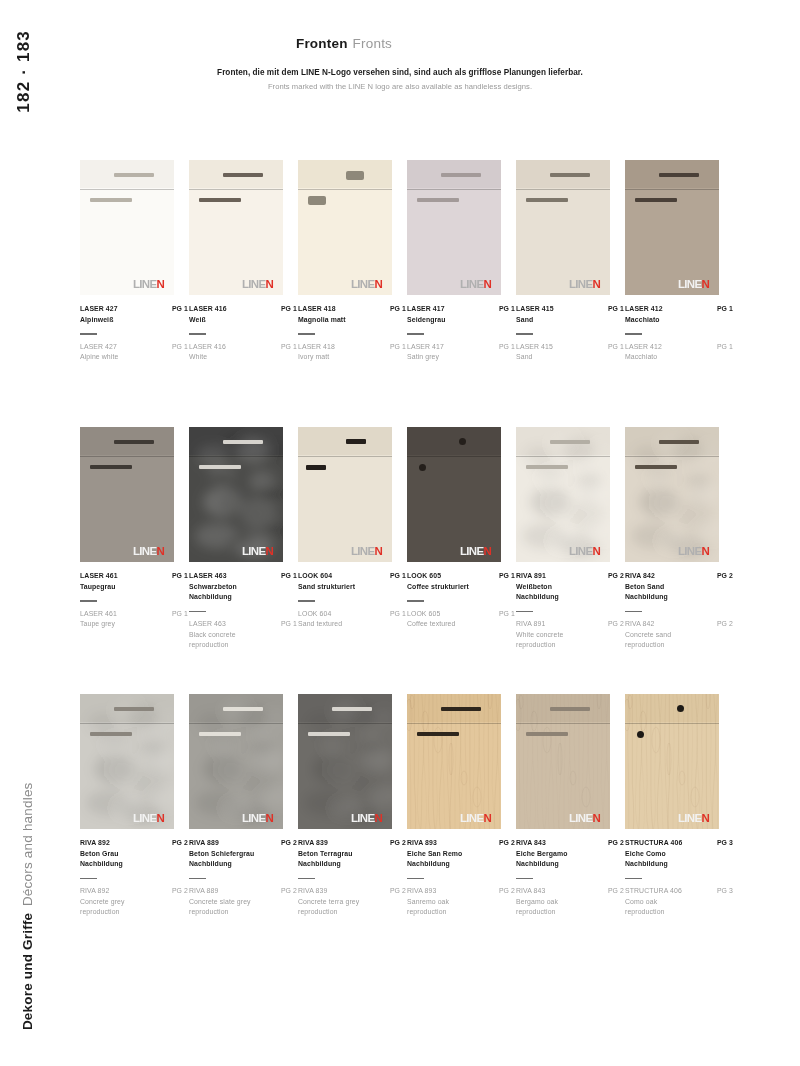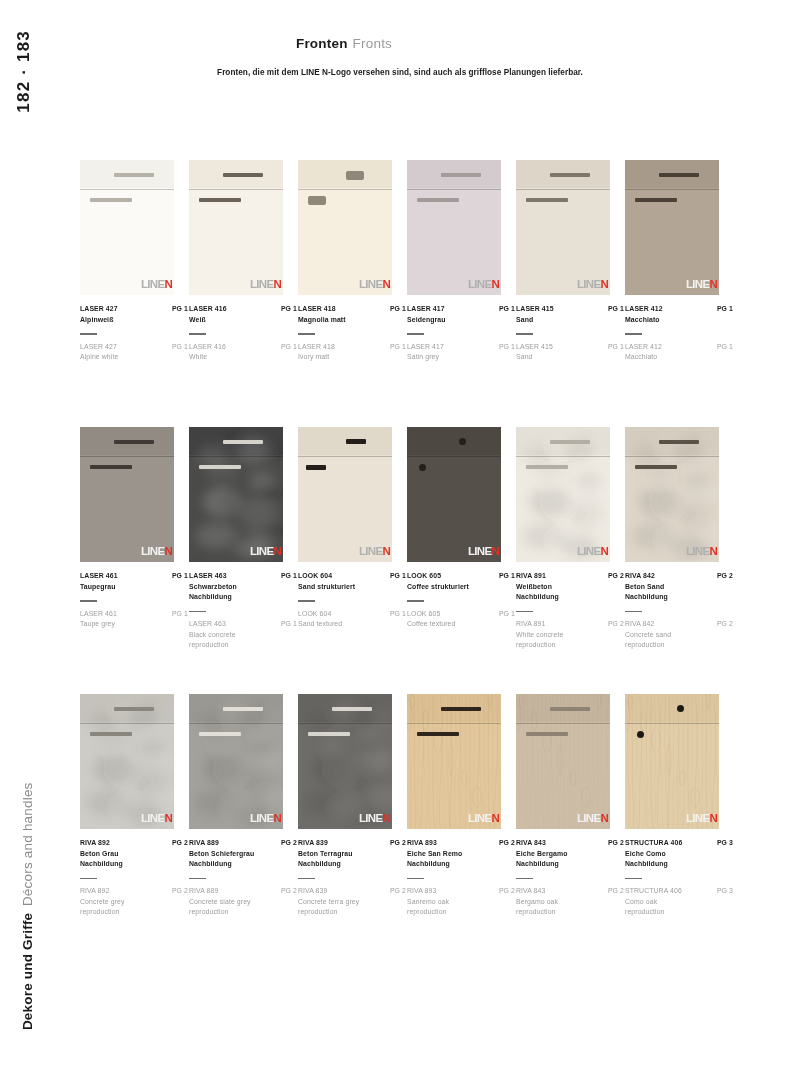--- a/index.html
+++ b/index.html
@@ -137,21 +137,21 @@
     position: absolute;
     width: 7px; height: 7px;
     border-radius: 50%;
   }
   .k-top { top: 11px; left: 52px; }
   .k-bot { top: 37px; left: 12px; }
 
   
   .logo {
     position: absolute;
-    right: 2px; bottom: 5px;
+    right: 10px; bottom: 5px;
     font-size: 11.5px;
     font-weight: bold;
     letter-spacing: -0.7px;
     line-height: 1;
     font-family: "Liberation Sans", sans-serif;
     display: flex;
     align-items: baseline;
   }
   .logo .line { color: #b0b0b0; }
   .logo.on-dark .line { color: #f2f2f2; }
@@ -207,20 +207,21 @@
 </div>
 
 <div class="header">
   <div class="title-line">
     <span class="title-de">Fronten</span><span class="title-en">Fronts</span>
   </div>
 </div>
 
 <div class="subhead">
   <div class="sub-de">Fronten, die mit dem LINE N-Logo versehen sind, sind auch als grifflose Planungen lieferbar.</div>
+  <div class="sub-en">Fronts marked with the LINE N logo are also available as handleless designs.</div>
 </div>
 
 <div class="grid">
   <div class="row row-1">
       <div class="cell c0">
         <div class="panel" style="background:linear-gradient(180deg,#f3f1ec 0 21%, #fbfaf7 21% 100%)">
           <span class="drawer-split"></span>
           <span class="handle h-top" style="background:#b7b2a8"></span>
           <span class="handle h-bot" style="background:#b7b2a8"></span>
           <span class="logo ">

